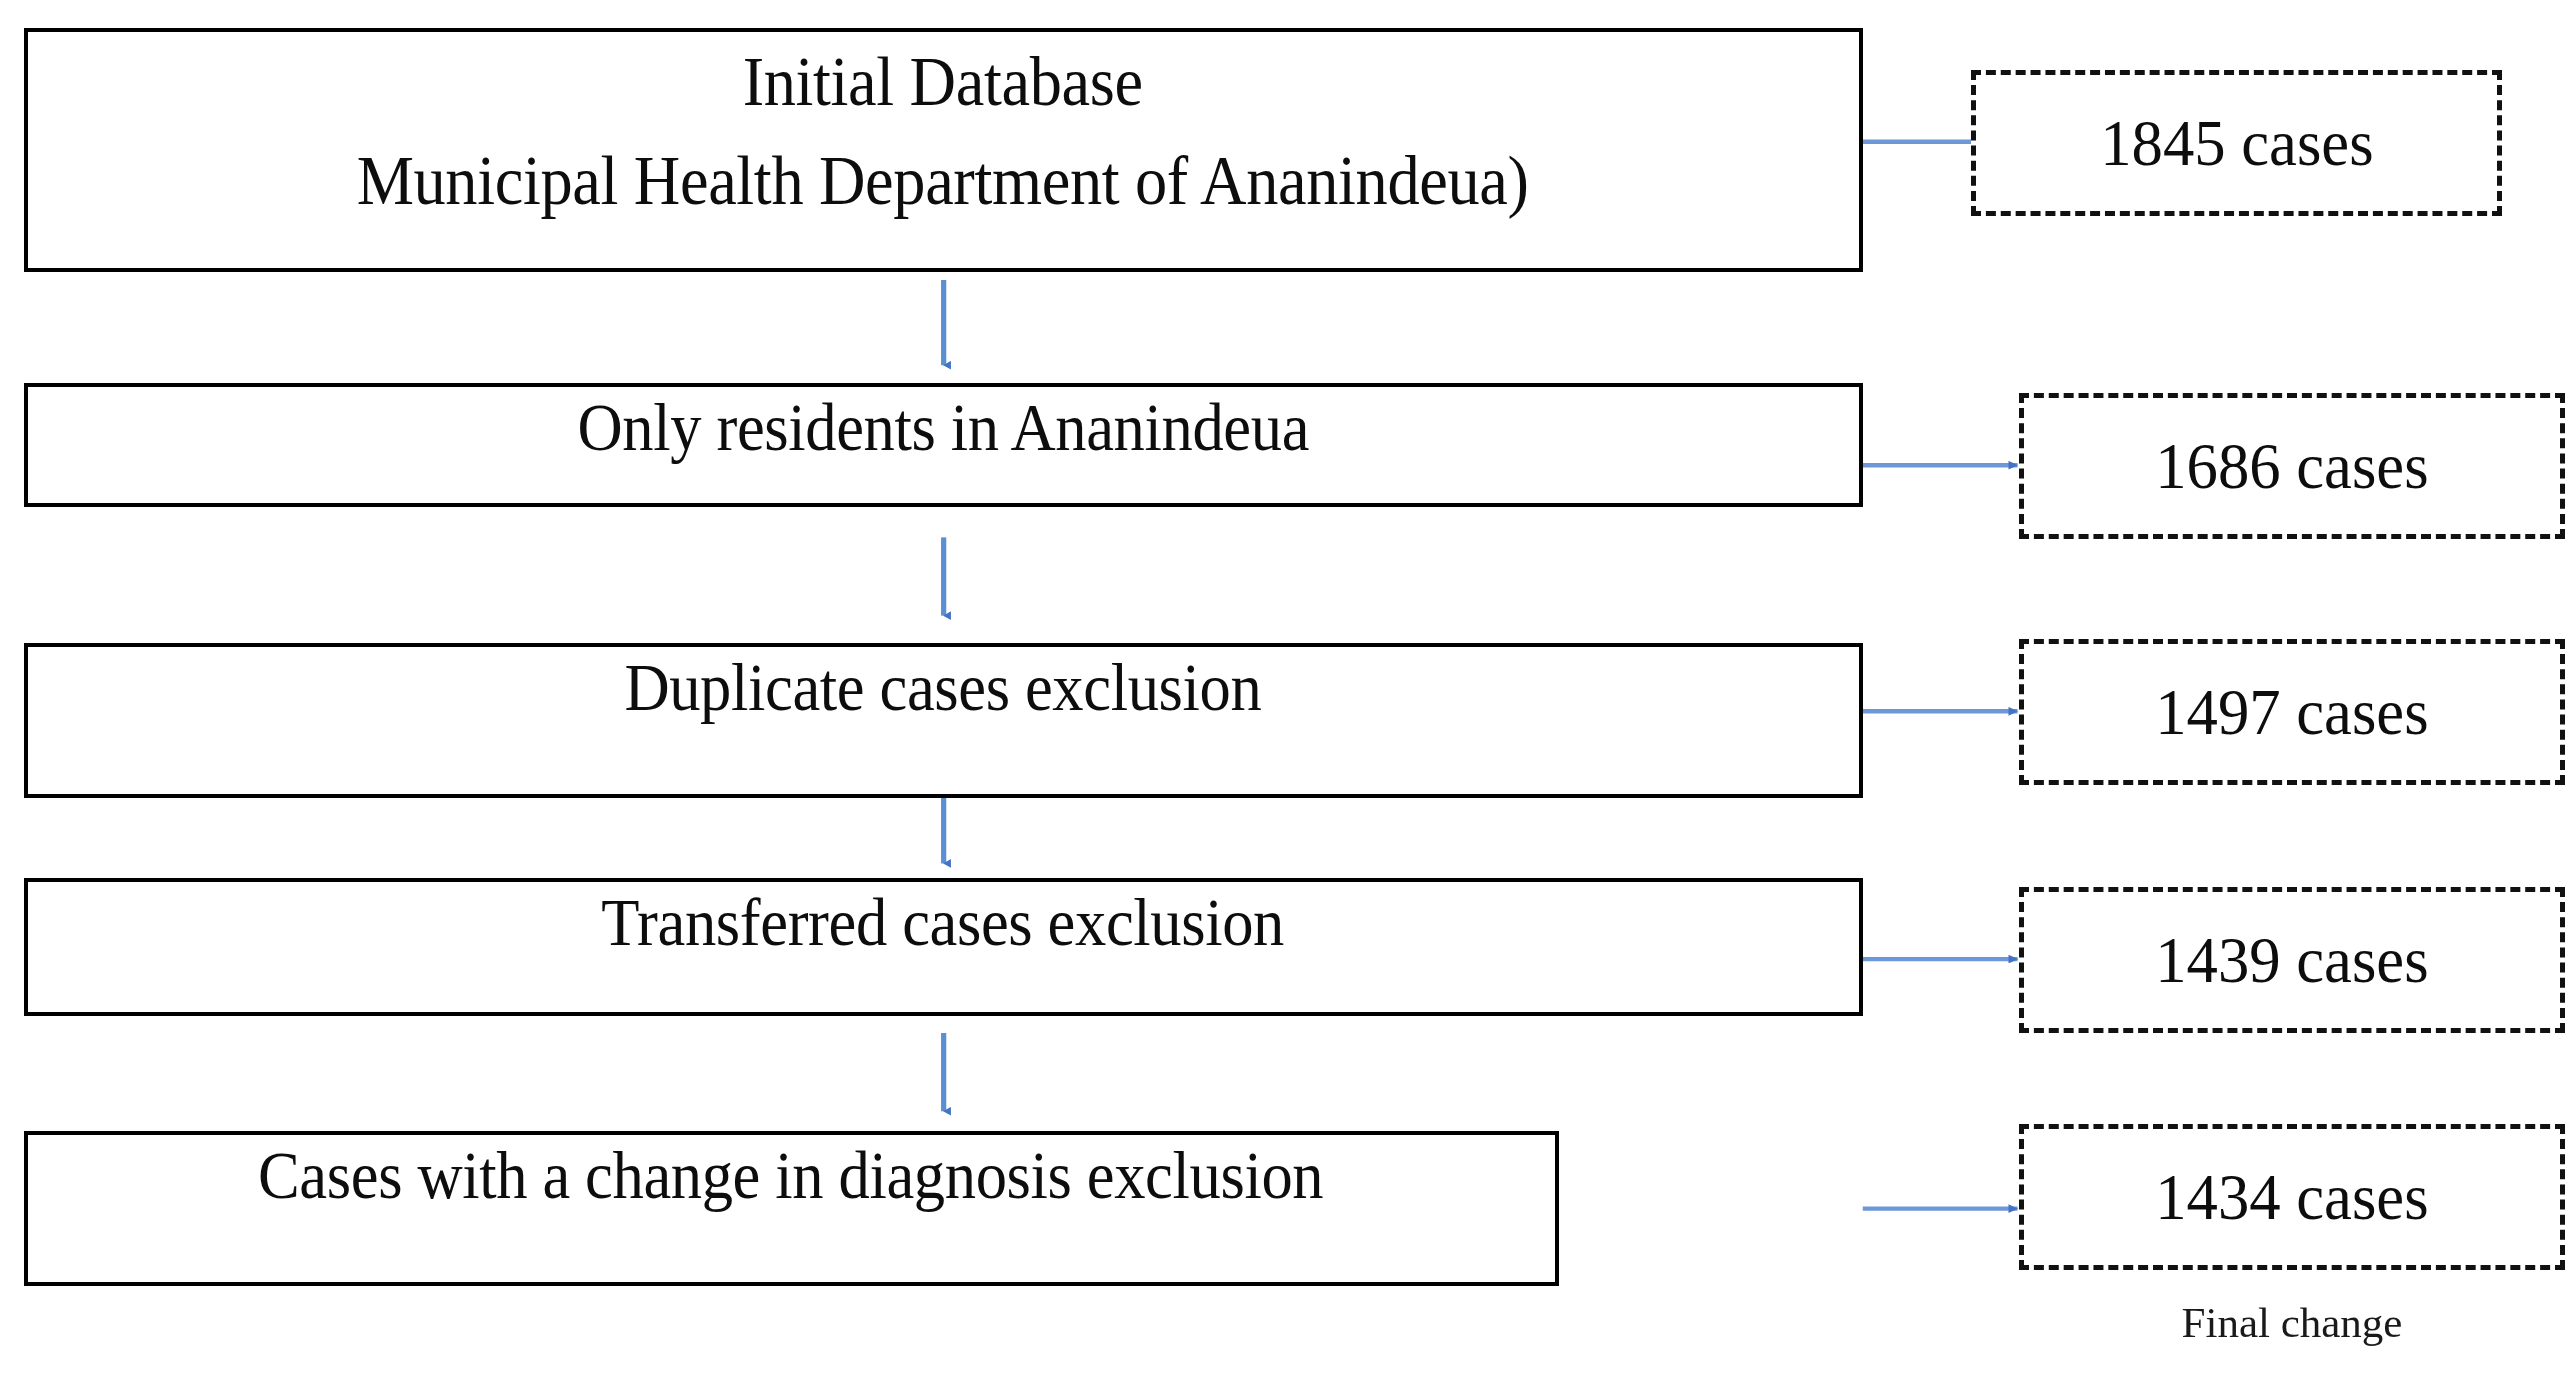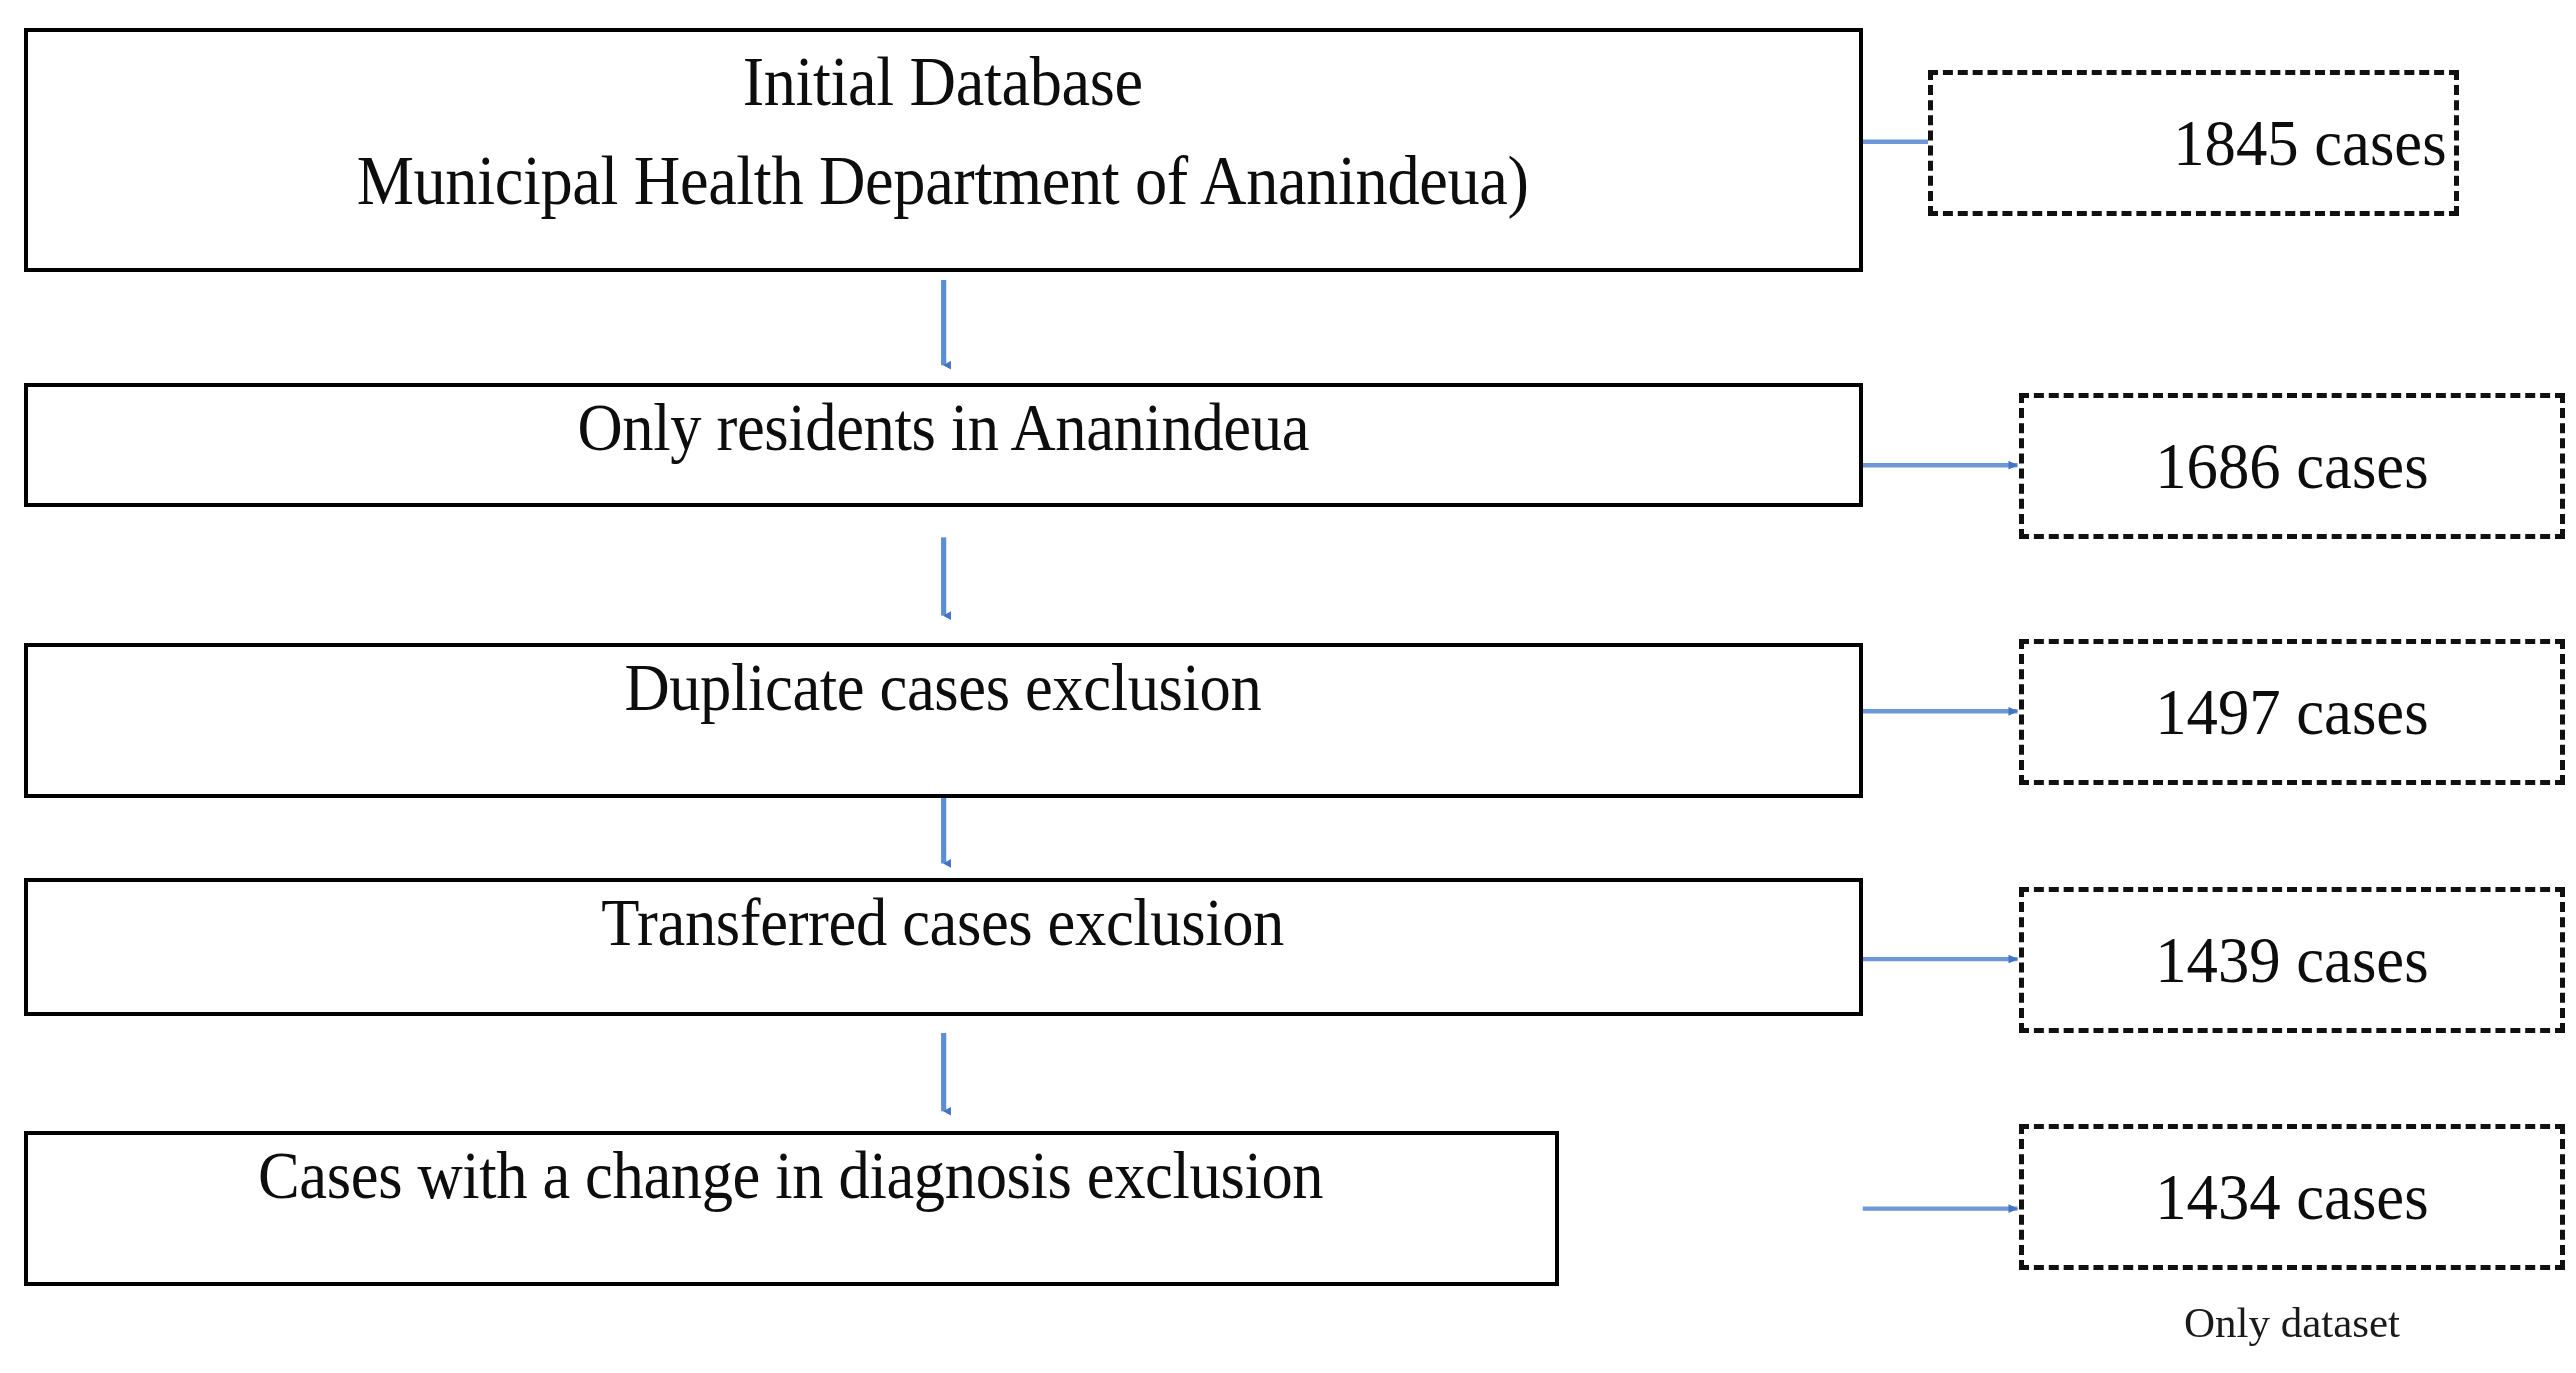--- a/index.html
+++ b/index.html
@@ -128,36 +128,36 @@
   </div>
 
   <div class="proc-box" style="left:23.5px; top:878px; width:1839px; height:138px;">
     <div class="proc-label">Transferred cases exclusion</div>
   </div>
 
   <div class="proc-box" style="left:23.5px; top:1131px; width:1535px; height:155px;">
     <div class="proc-label">Cases with a change in diagnosis exclusion</div>
   </div>
 
-  <div class="count-box" style="left:1928px; top:70px; width:531px; height:146px;justify-content:flex-end;">
+  <div class="count-box" style="left:1971px; top:70px; width:531px; height:146px;">
     <div class="count-label">1845 cases</div>
   </div>
 
   <div class="count-box" style="left:2019px; top:393px; width:546px; height:146px;">
     <div class="count-label">1686 cases</div>
   </div>
 
   <div class="count-box" style="left:2019px; top:639px; width:546px; height:146px;justify-content:center;">
     <div class="count-label">1497 cases</div>
   </div>
 
   <div class="count-box" style="left:2019px; top:887px; width:546px; height:146px;">
     <div class="count-label">1439 cases</div>
   </div>
 
   <div class="count-box" style="left:2019px; top:1124px; width:546px; height:146px;">
     <div class="count-label">1434 cases</div>
   </div>
 
-  <div class="caption" style="left:2019px; top:1301px; width:546px;">Only dataset</div>
+  <div class="caption" style="left:2019px; top:1301px; width:546px;">Final change</div>
 
 </div>
 
 
 </body></html>

